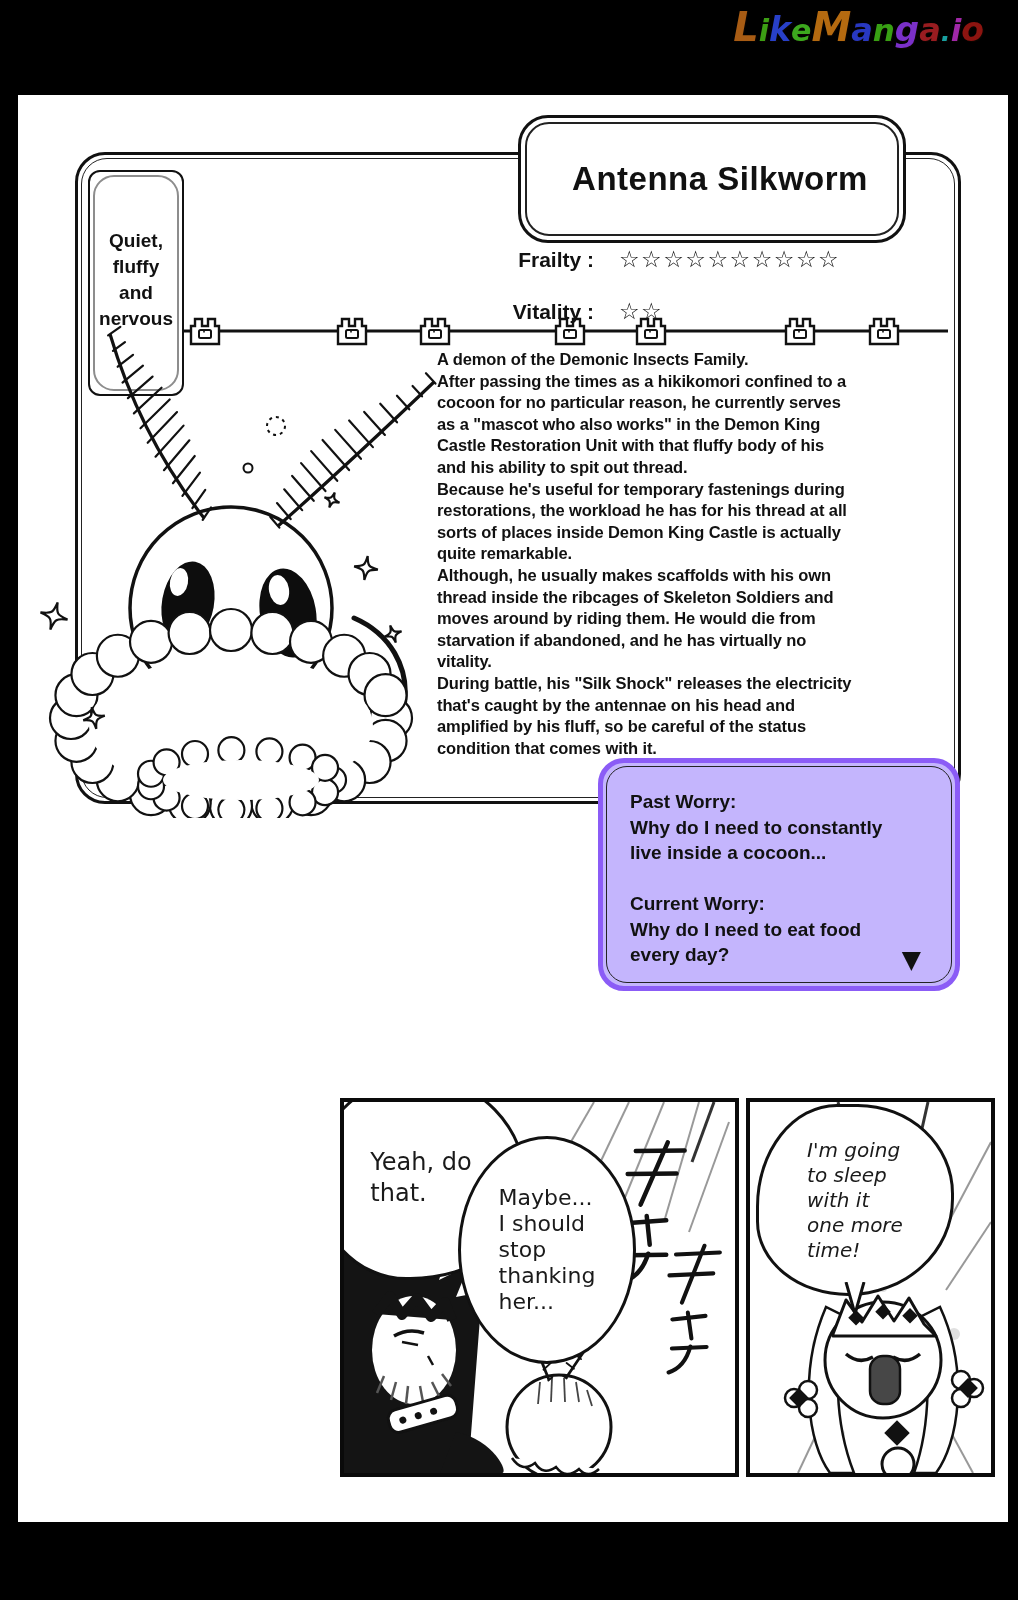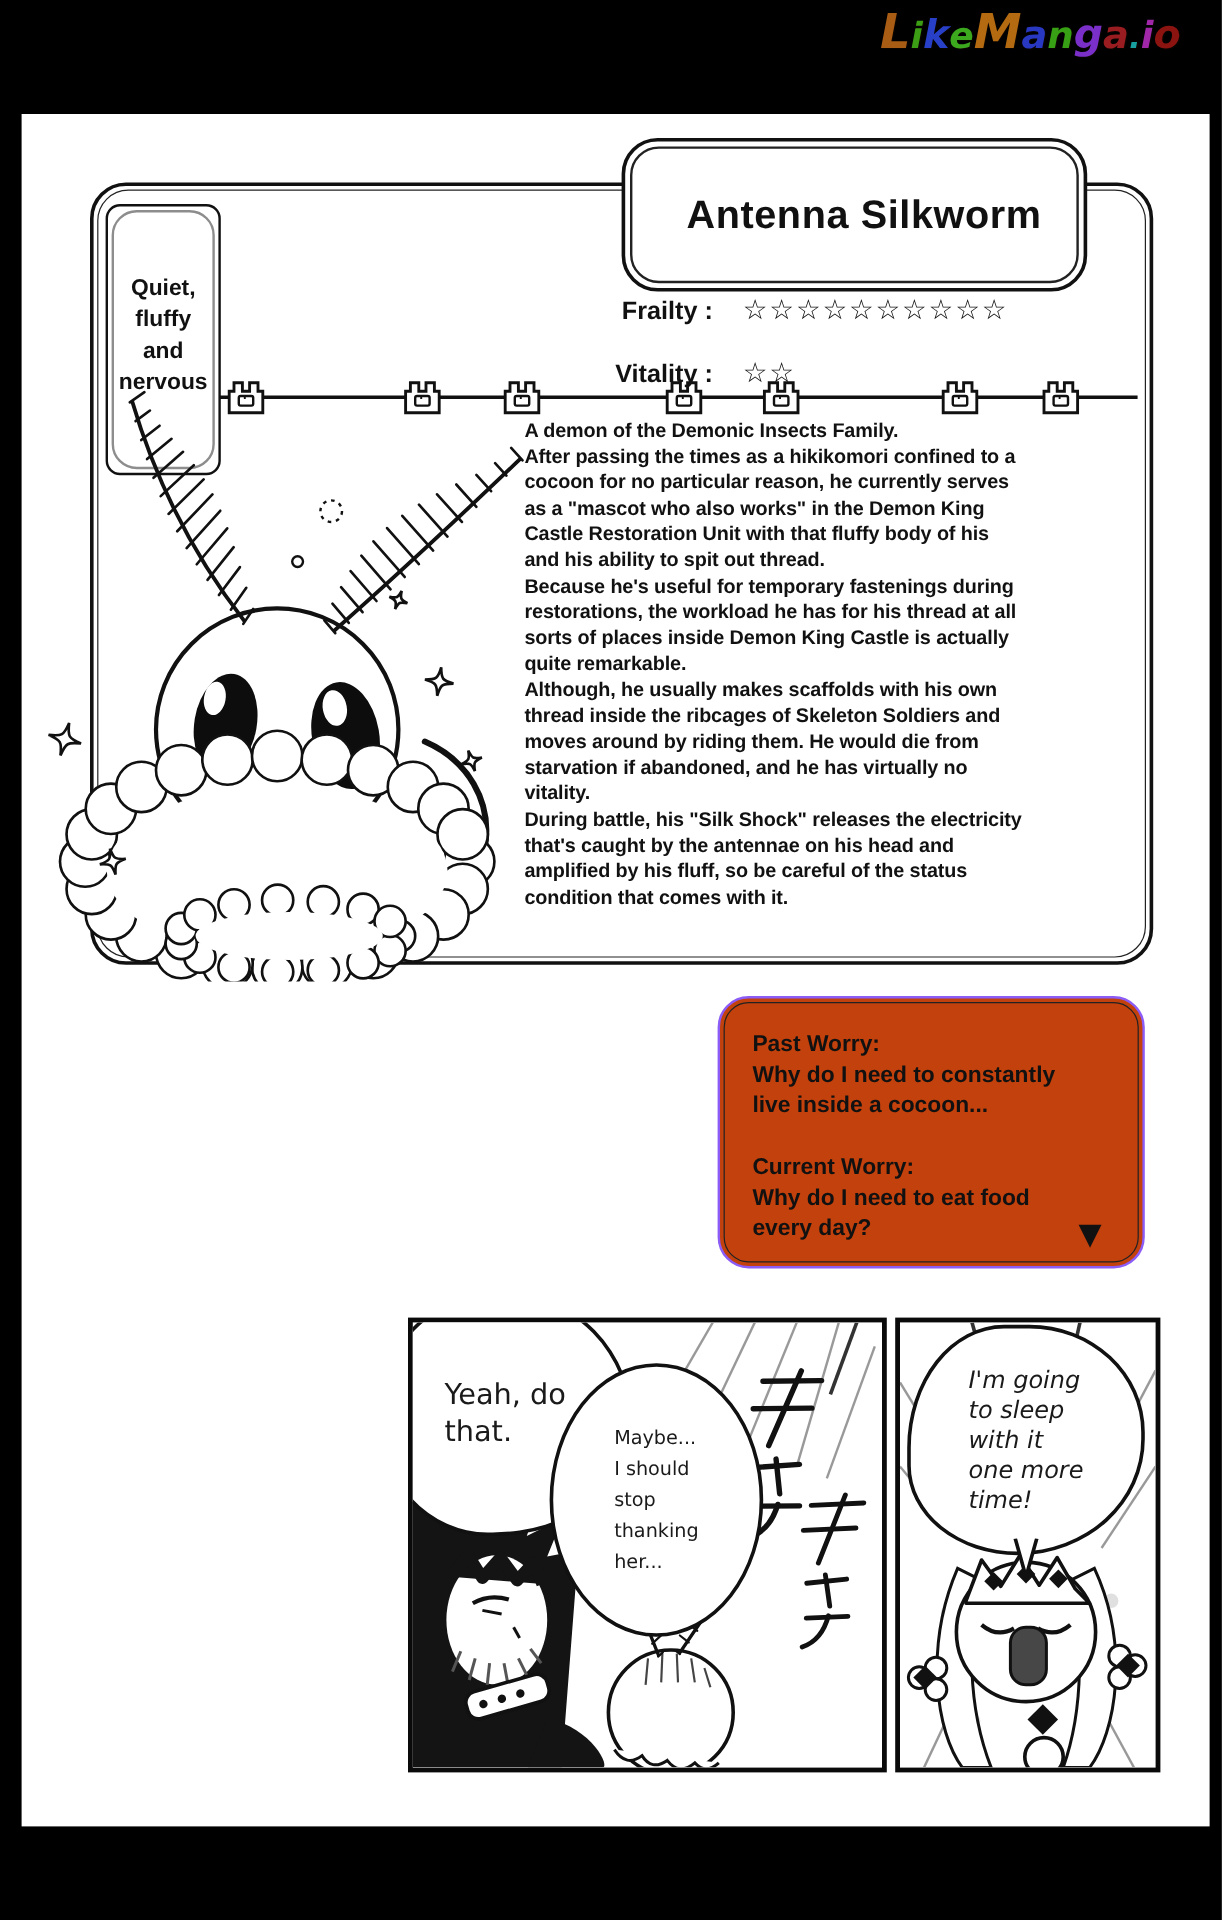--- a/index.html
+++ b/index.html
@@ -24,34 +24,34 @@
   .trait-text{position:absolute;left:0;right:0;top:56px;text-align:center;font-weight:bold;
         font-size:19px;line-height:26px;white-space:pre-line;}
   .stats{left:462px;top:246px;display:grid;grid-template-columns:132px auto;column-gap:8px;row-gap:0px;gap:25px;}
   .stats .lab{font-weight:bold;font-size:21px;text-align:right;line-height:27px;}
   .stats .stars{font-size:23px;line-height:27px;letter-spacing:1.5px;font-family:"DejaVu Sans",sans-serif;}
   .divider-svg{left:75px;top:312px;}
   .desc{left:437px;top:349px;width:482px;font-weight:bold;font-size:16.5px;line-height:21.6px;
         white-space:pre-line;letter-spacing:-0.1px;}
   .creature{left:36px;top:318px;}
   
-  .worrybox{left:598px;top:830px;width:352px;height:223px;background:#c2410c;border:2px solid #8b5cf6;border-radius:26px;}
+  .worrybox{left:598px;top:758px;width:352px;height:223px;background:#c4b5fd;border:5px solid #8b5cf6;border-radius:26px;}
   .worrybox .inner{position:absolute;inset:3px;border:1.5px solid #222;border-radius:21px;}
   .worry-text{position:absolute;left:27px;top:26px;font-weight:bold;font-size:19px;line-height:25.5px;white-space:pre-line;}
   .collapse{position:absolute;right:34px;bottom:14px;font-size:25px;line-height:25px;font-family:"DejaVu Sans",sans-serif;}
   
   .panel{background:#fff;border:4px solid #0a0a0a;overflow:hidden;}
   .panel-left{left:340px;top:1098px;width:391px;height:371px;}
-  .panel-right{left:746px;top:1098px;width:213px;height:371px;}
+  .panel-right{left:746px;top:1098px;width:213px;height:371px;padding-left:28px;}
   .bubble{position:absolute;background:#fff;border:3.5px solid #111;display:flex;align-items:center;
         justify-content:center;text-align:left;font-family:"DejaVu Sans",sans-serif;color:#1a1a1a;
         white-space:pre-line;z-index:2;}
   .b1{left:-30px;top:-26px;width:208px;height:198px;border-radius:48% 52% 56% 44% / 52% 56% 44% 50%;
       font-size:24px;line-height:31px;}
-  .b2{left:114px;top:34px;width:172px;height:222px;border-radius:50%;font-size:16px;line-height:26px;}
+  .b2{left:114px;top:34px;width:172px;height:222px;border-radius:50%;font-size:22px;line-height:26px;}
   .b3{left:6px;top:2px;width:192px;height:186px;border-radius:42% 50% 55% 48% / 55% 48% 52% 40%;
       font-size:20px;line-height:25px;font-style:italic;border-width:3px;}
   .tail{position:absolute;left:94px;top:180px;z-index:3;}
   svg{display:block;}
 </style>
 </head>
 <body>
 
 <div class="abs sheet"></div>
 

